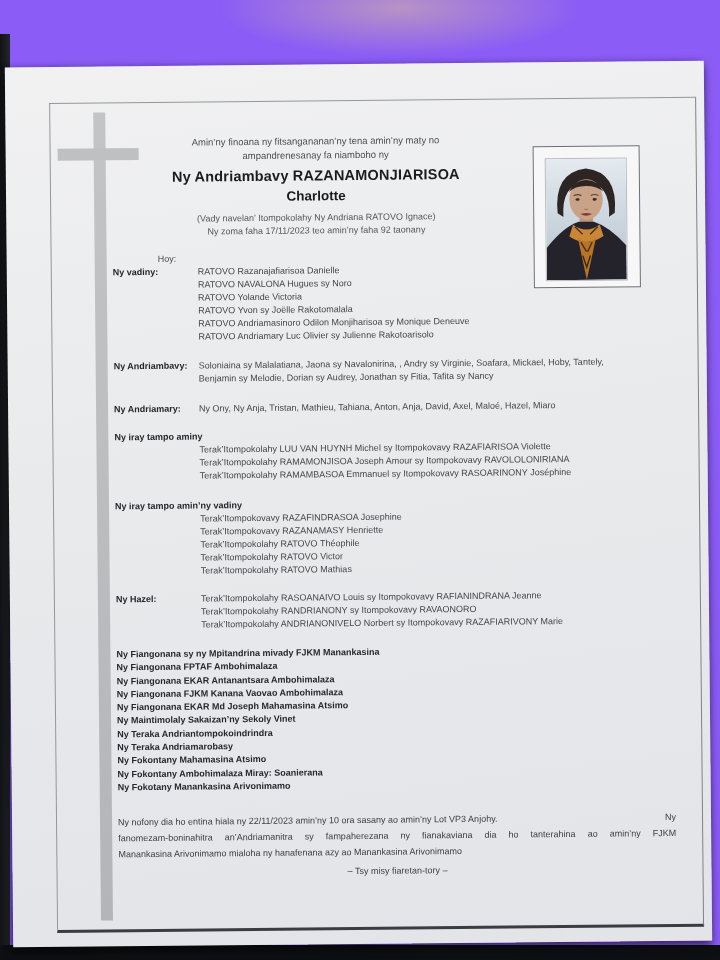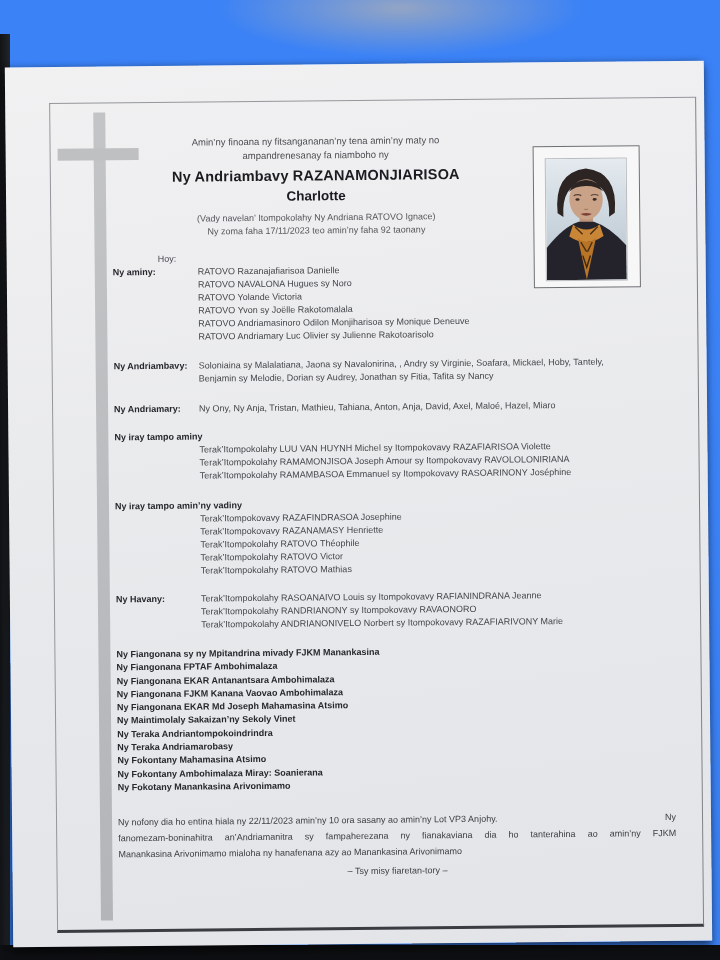--- a/index.html
+++ b/index.html
@@ -1,17 +1,17 @@
 <!DOCTYPE html>
 <html><head>
 <meta charset="utf-8">
 <style>
   html,body{margin:0;padding:0;background:#6b6862;}
   .scene{position:relative;width:720px;height:960px;overflow:hidden;
-         background:#3b82f6;font-family:"Liberation Sans",sans-serif;}
+         background:#8b5cf6;font-family:"Liberation Sans",sans-serif;}
   .light-spot{position:absolute;left:0;top:0;width:720px;height:120px;
          background:radial-gradient(ellipse 260px 70px at 400px 8px, rgba(219,193,156,.55), rgba(219,193,156,0) 70%);}
   .left-strip{position:absolute;left:0;top:34px;width:10px;height:926px;
          background:linear-gradient(90deg,#111316,#23262a);}
   .bottom-band{position:absolute;left:0;bottom:0;width:720px;height:15px;background:#0e0f12;}
   .paper{position:absolute;left:9px;top:64px;width:699px;height:880px;
          background:linear-gradient(173deg,#f1f1f2 0%,#e9eaec 45%,#e3e4e8 100%);
          transform:rotate(-0.55deg);transform-origin:50% 50%;
          box-shadow:0 5px 9px rgba(0,0,0,.55), -4px 0 6px rgba(0,0,0,.25);}
   .frame{position:absolute;left:44px;top:36px;width:645px;height:826px;
@@ -95,21 +95,21 @@
         <div class="intro">ampandrenesanay fa niamboho ny</div>
         <div class="title">Ny Andriambavy RAZANAMONJIARISOA</div>
         <div class="firstname">Charlotte</div>
         <div class="subnote">(Vady navelan’ Itompokolahy Ny Andriana RATOVO Ignace)</div>
         <div class="datenote">Ny zoma faha 17/11/2023 teo amin’ny faha 92 taonany</div>
       </div>
 
       <div class="hoy">Hoy:</div>
 
       <div class="section">
-        <div class="s-label">Ny aminy:</div>
+        <div class="s-label">Ny vadiny:</div>
         <div class="s-lines">
           <div class="line">RATOVO Razanajafiarisoa Danielle</div>
           <div class="line">RATOVO NAVALONA Hugues sy Noro</div>
           <div class="line">RATOVO Yolande Victoria</div>
           <div class="line">RATOVO Yvon sy Joëlle Rakotomalala</div>
           <div class="line">RATOVO Andriamasinoro Odilon Monjiharisoa sy Monique Deneuve</div>
           <div class="line">RATOVO Andriamary Luc Olivier sy Julienne Rakotoarisolo</div>
         </div>
       </div>
 
@@ -142,21 +142,21 @@
         <div class="s-lines">
           <div class="line">Terak’Itompokovavy RAZAFINDRASOA Josephine</div>
           <div class="line">Terak’Itompokovavy RAZANAMASY Henriette</div>
           <div class="line">Terak’Itompokolahy RATOVO Théophile</div>
           <div class="line">Terak’Itompokolahy RATOVO Victor</div>
           <div class="line">Terak’Itompokolahy RATOVO Mathias</div>
         </div>
       </div>
 
       <div class="section mt15">
-        <div class="s-label">Ny Havany:</div>
+        <div class="s-label">Ny Hazel:</div>
         <div class="s-lines">
           <div class="line">Terak’Itompokolahy RASOANAIVO Louis sy Itompokovavy RAFIANINDRANA Jeanne</div>
           <div class="line">Terak’Itompokolahy RANDRIANONY sy Itompokovavy RAVAONORO</div>
           <div class="line">Terak’Itompokolahy ANDRIANONIVELO Norbert sy Itompokovavy RAZAFIARIVONY Marie</div>
         </div>
       </div>
 
       <div class="community">
         <div class="line">Ny Fiangonana sy ny Mpitandrina mivady FJKM Manankasina</div>
         <div class="line">Ny Fiangonana FPTAF Ambohimalaza</div>

